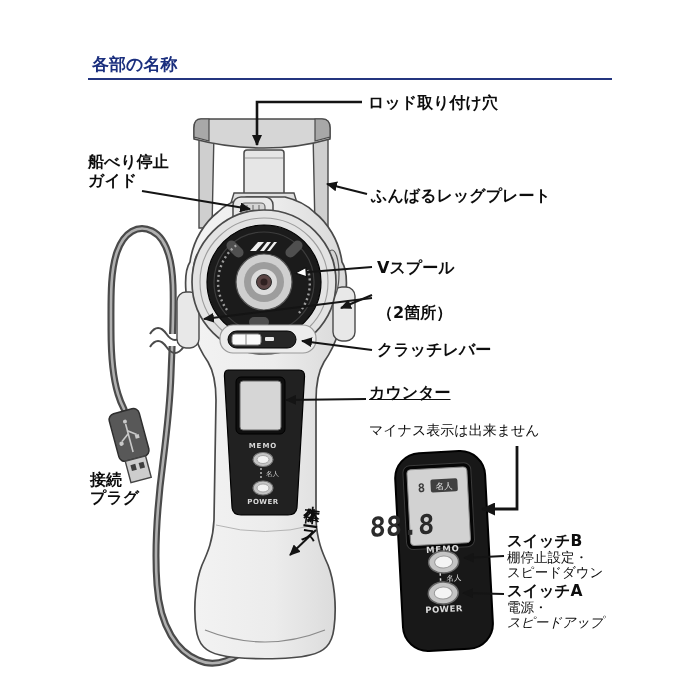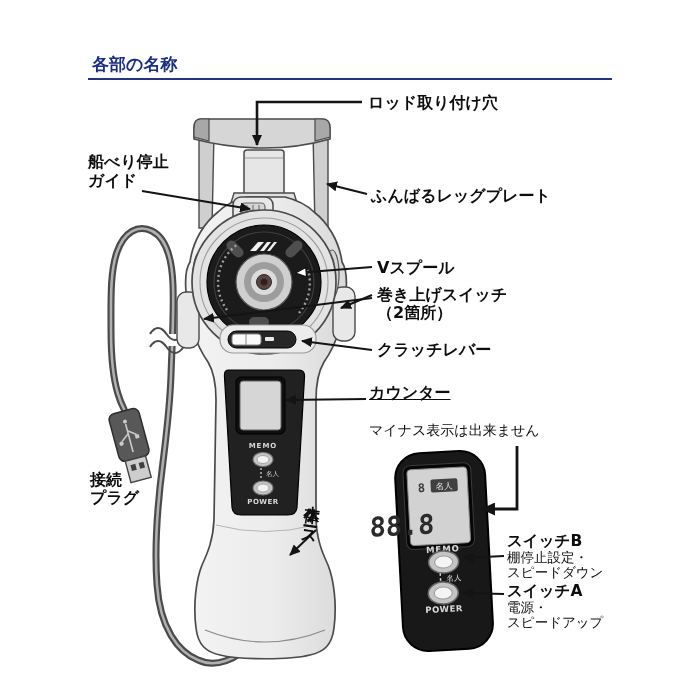--- a/index.html
+++ b/index.html
@@ -219,34 +219,33 @@
 
   <div class="lbl" style="left:368px;top:93px;">ロッド取り付け穴</div>
 
   <div class="lbl" style="left:88px;top:152px;">船べり停止</div>
   <div class="lbl" style="left:88px;top:171px;">ガイド</div>
 
   <div class="lbl" style="left:371px;top:186px;">ふんばるレッグプレート</div>
 
   <div class="lbl" style="left:377px;top:258px;">Vスプール</div>
 
-  <div class="lbl" style="left:377px;top:285px;">巻き上げスイッチ</div>
   <div class="lbl" style="left:377px;top:303px;">（2箇所）</div>
 
   <div class="lbl" style="left:377px;top:340px;">クラッチレバー</div>
 
   <div class="lbl" style="left:369px;top:383px;text-decoration:underline;">カウンター</div>
   <div class="lbl small" style="left:369px;top:421px;font-family:Liberation Serif, serif;">マイナス表示は出来ません</div>
 
   <div class="lbl" style="left:90px;top:470px;">接続</div>
   <div class="lbl" style="left:90px;top:488px;">プラグ</div>
 
   <div class="lbl vtext" style="left:306px;top:492px;height:105px;">本体ケース</div>
 
   <div class="lbl sw-title" style="left:507px;top:532px;">スイッチB</div>
   <div class="lbl sw-fn" style="left:507px;top:550px;">棚停止設定・</div>
   <div class="lbl sw-fn" style="left:507px;top:565px;">スピードダウン</div>
 
   <div class="lbl sw-title" style="left:507px;top:582px;">スイッチA</div>
   <div class="lbl sw-fn" style="left:507px;top:600px;">電源・</div>
-  <div class="lbl sw-fn" style="left:507px;top:615px;">スピードアップ</div>
+  <div class="lbl sw-fn" style="left:507px;top:615px;font-style:italic;">スピードアップ</div>
 
 </div>
 
 </body></html>

